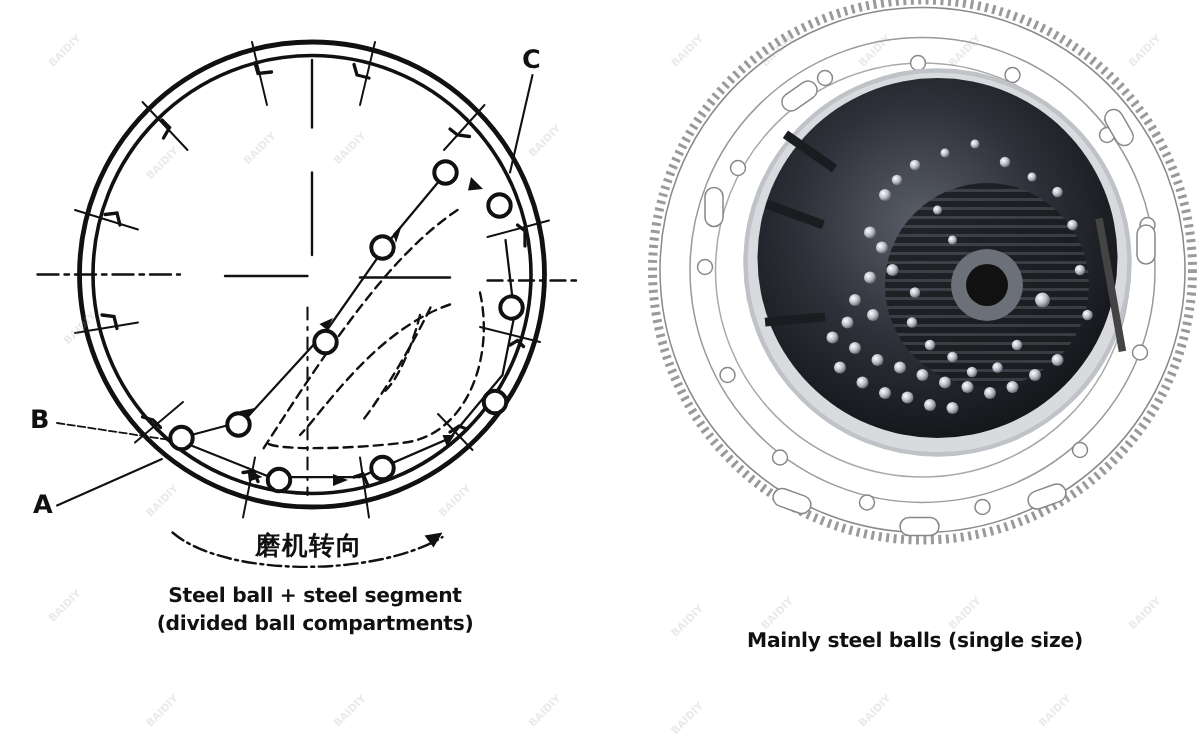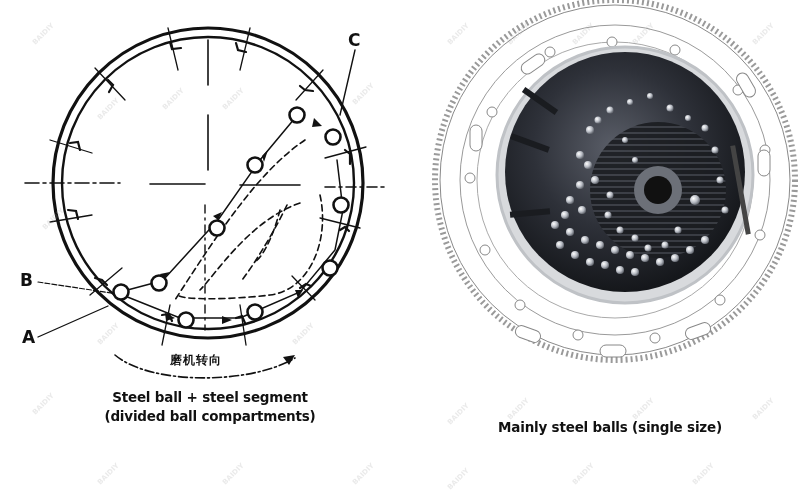--- a/index.html
+++ b/index.html
@@ -10,21 +10,21 @@
   .panel-right { left: 420px; width: 380px; }
   svg { position: absolute; left: 0; top: 0; }
   .caption {
     position: absolute; text-align: center; color: #111;
     font-family: "DejaVu Sans", sans-serif; font-weight: bold;
     font-size: 13.5px; line-height: 19px; letter-spacing: -0.2px;
   }
   .caption-left { left: 0; width: 420px; top: 388px; }
   .caption-right { left: 0; width: 380px; top: 418px; }
   .lbl { position: absolute; font-family: "DejaVu Sans", sans-serif; font-weight: bold; font-size: 17px; color: #111; }
-  .rot-text { position: absolute; font-family: "DejaVu Serif", serif; font-weight: bold; font-size: 12px; color: #111; letter-spacing: 1px; }
+  .rot-text { position: absolute; font-family: "DejaVu Serif", serif; font-weight: bold; font-size: 17px; color: #111; letter-spacing: 1px; }
   .watermark-layer { position: absolute; left: 0; top: 0; width: 800px; height: 500px; pointer-events: none; }
   .wm { position: absolute; font-family: "DejaVu Sans", sans-serif; font-size: 7px; font-weight: bold; color: rgba(160,160,160,0.22); transform: rotate(-45deg); white-space: nowrap; }
 </style>
 </head>
 <body>
 
 <div class="panel panel-left">
   <svg width="420" height="400" viewBox="0 0 420 400">
     <g fill="none" stroke="#111" stroke-linecap="round">
 

